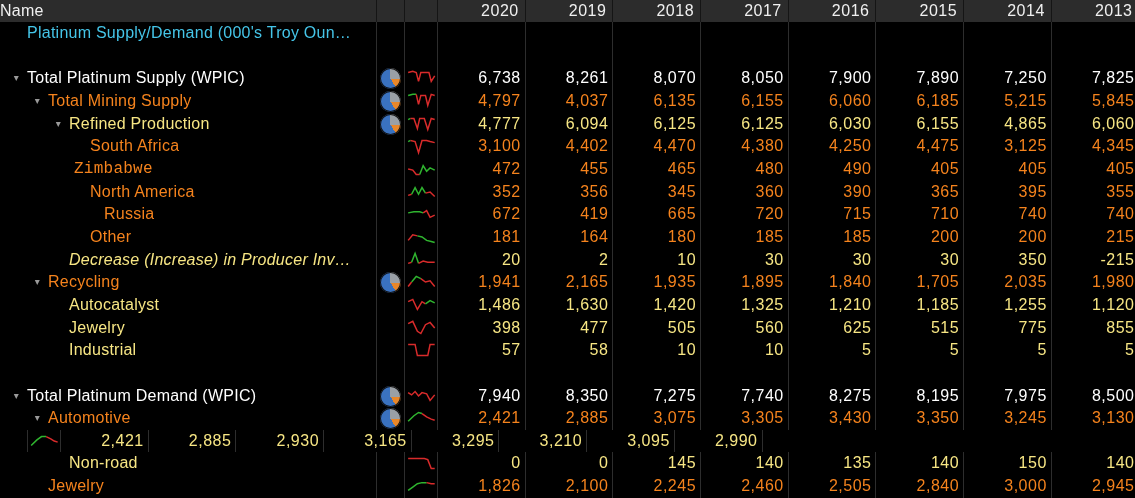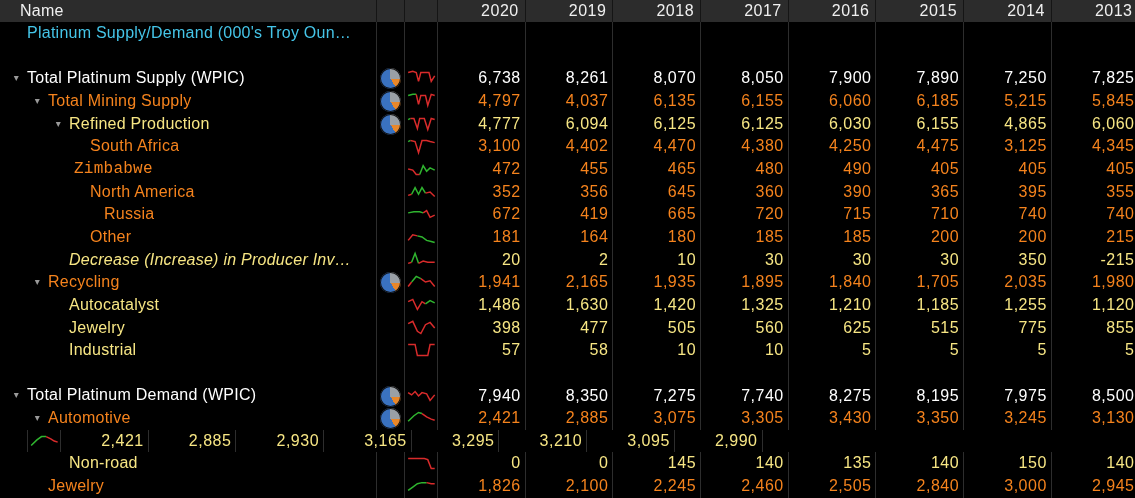--- a/index.html
+++ b/index.html
@@ -23,25 +23,25 @@
     box-sizing:border-box;
     flex:0 0 auto;
     overflow:hidden;
     white-space:nowrap;
   }
   .hdr .cell{border-right:1px solid #151515;}
   .name-c{width:377px;}
   .pie-c{width:28px;}
   .spark-c{width:33px;}
   .year-c{width:87.7px;text-align:right;padding-right:6px;letter-spacing:.5px;}
-  .hdr .name-c{padding-left:20px;}
+  .hdr .name-c{padding-left:0;}
   #rows{height:476px;}
   .row{display:flex;height:22.666px;line-height:22.666px;}
   .row .cell{border-right:1px solid var(--grid_line);height:100%;}
-  .row .name-c{display:flex;align-items:flex-end;}
+  .row .name-c{display:flex;align-items:flex-start;}
   .caret{
     flex:0 0 21px;width:21px;
     text-align:center;
     color:#9a9a9a;
     font-size:10px;
   }
   .label{overflow:hidden;white-space:nowrap;}
   .val{padding-right:4px;}
   .c-white{color:#ffffff;}
   .c-orange{color:var(--orange);}
@@ -226,21 +226,21 @@
         <div class="cell pie-c"></div>
         <div class="cell spark-c">
           <svg width="30" height="20" viewBox="0 0 26 18" preserveAspectRatio="none">
             <polyline points="1,12 4,11" fill="none" stroke="#d92b2b" stroke-width="1.3"></polyline>
             <polyline points="4,11 7,5 10,11 13,5 16,10" fill="none" stroke="#2fb52f" stroke-width="1.3"></polyline>
             <polyline points="16,10 20,9 24,13" fill="none" stroke="#d92b2b" stroke-width="1.3"></polyline>
           </svg>
         </div>
         <div class="cell year-c val c-orange">352</div>
         <div class="cell year-c val c-orange">356</div>
-        <div class="cell year-c val c-orange">645</div>
+        <div class="cell year-c val c-orange">345</div>
         <div class="cell year-c val c-orange">360</div>
         <div class="cell year-c val c-orange">390</div>
         <div class="cell year-c val c-orange">365</div>
         <div class="cell year-c val c-orange">395</div>
         <div class="cell year-c val c-orange">355</div>
       </div>
       <div class="row">
         <div class="cell name-c" style="padding-left: 83px;">
           <span class="caret"></span>
           <span class="label c-orange">Russia</span>

